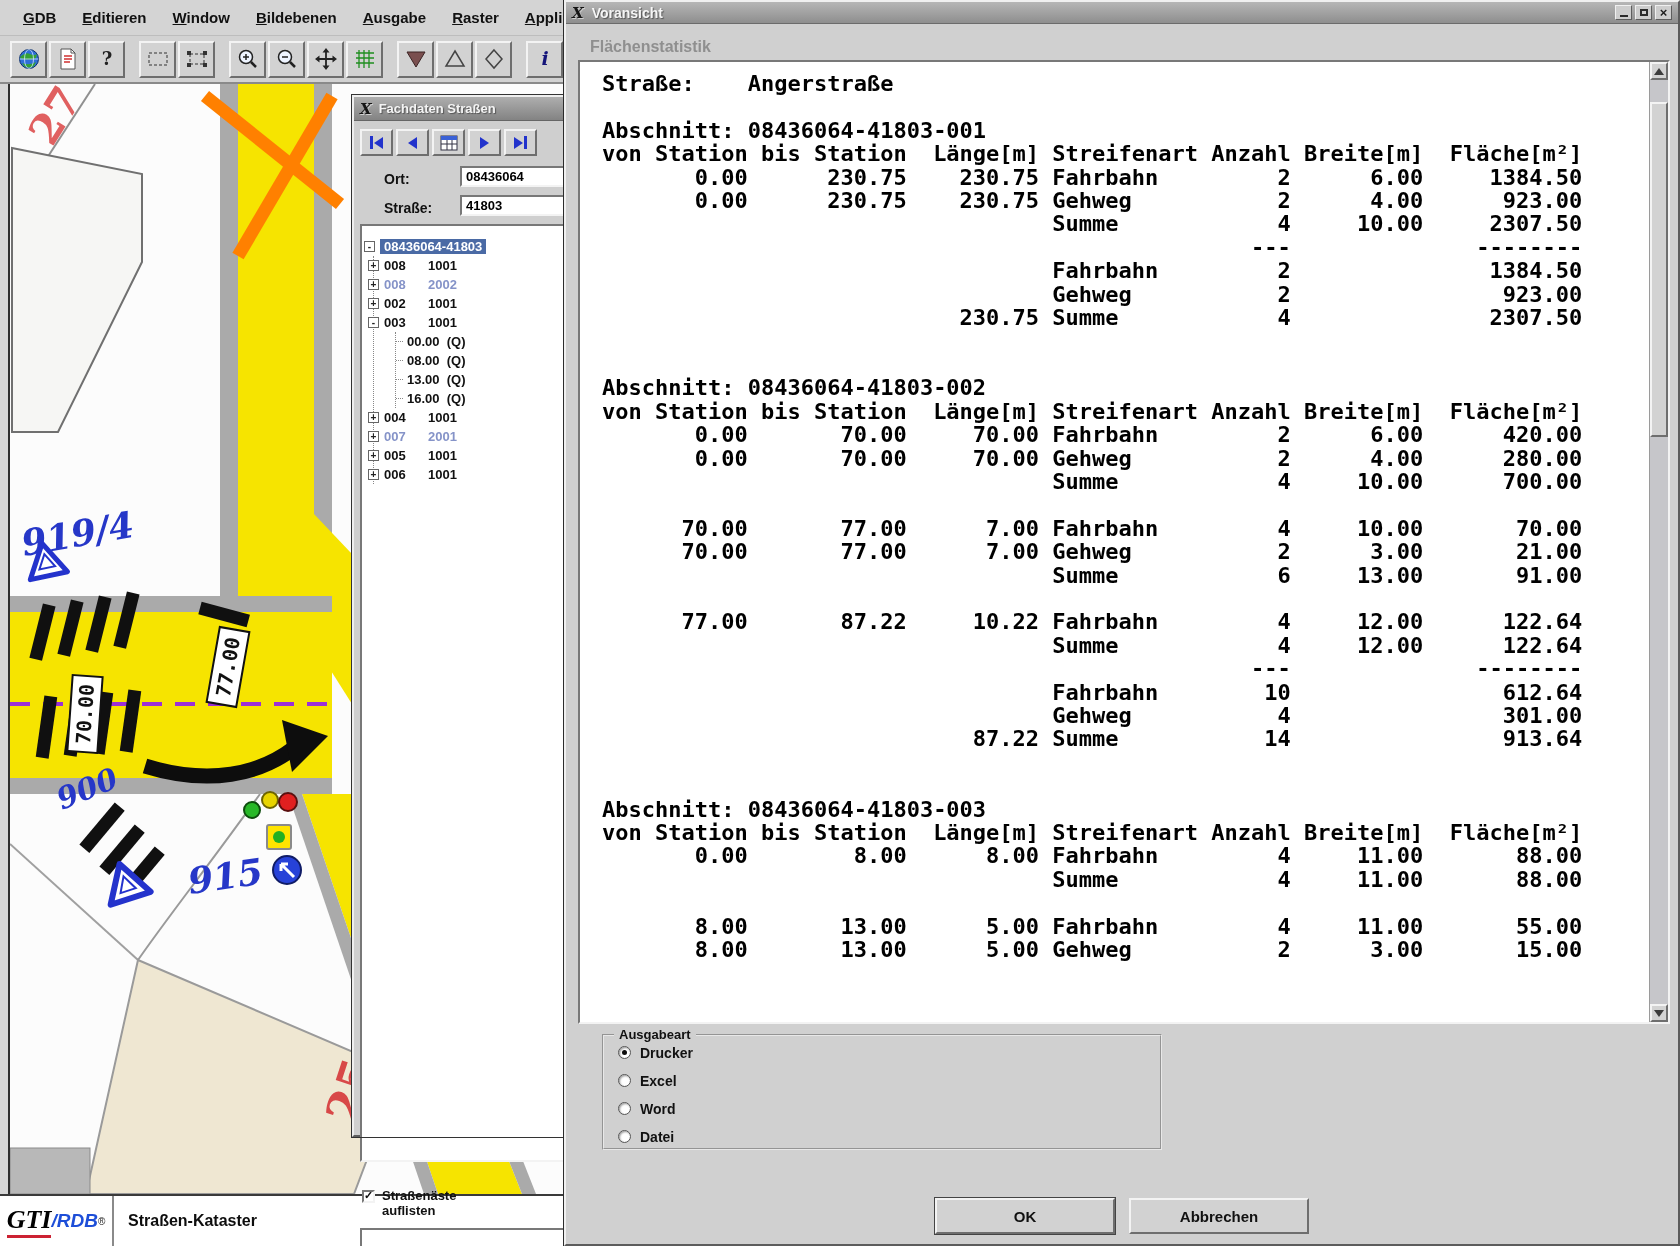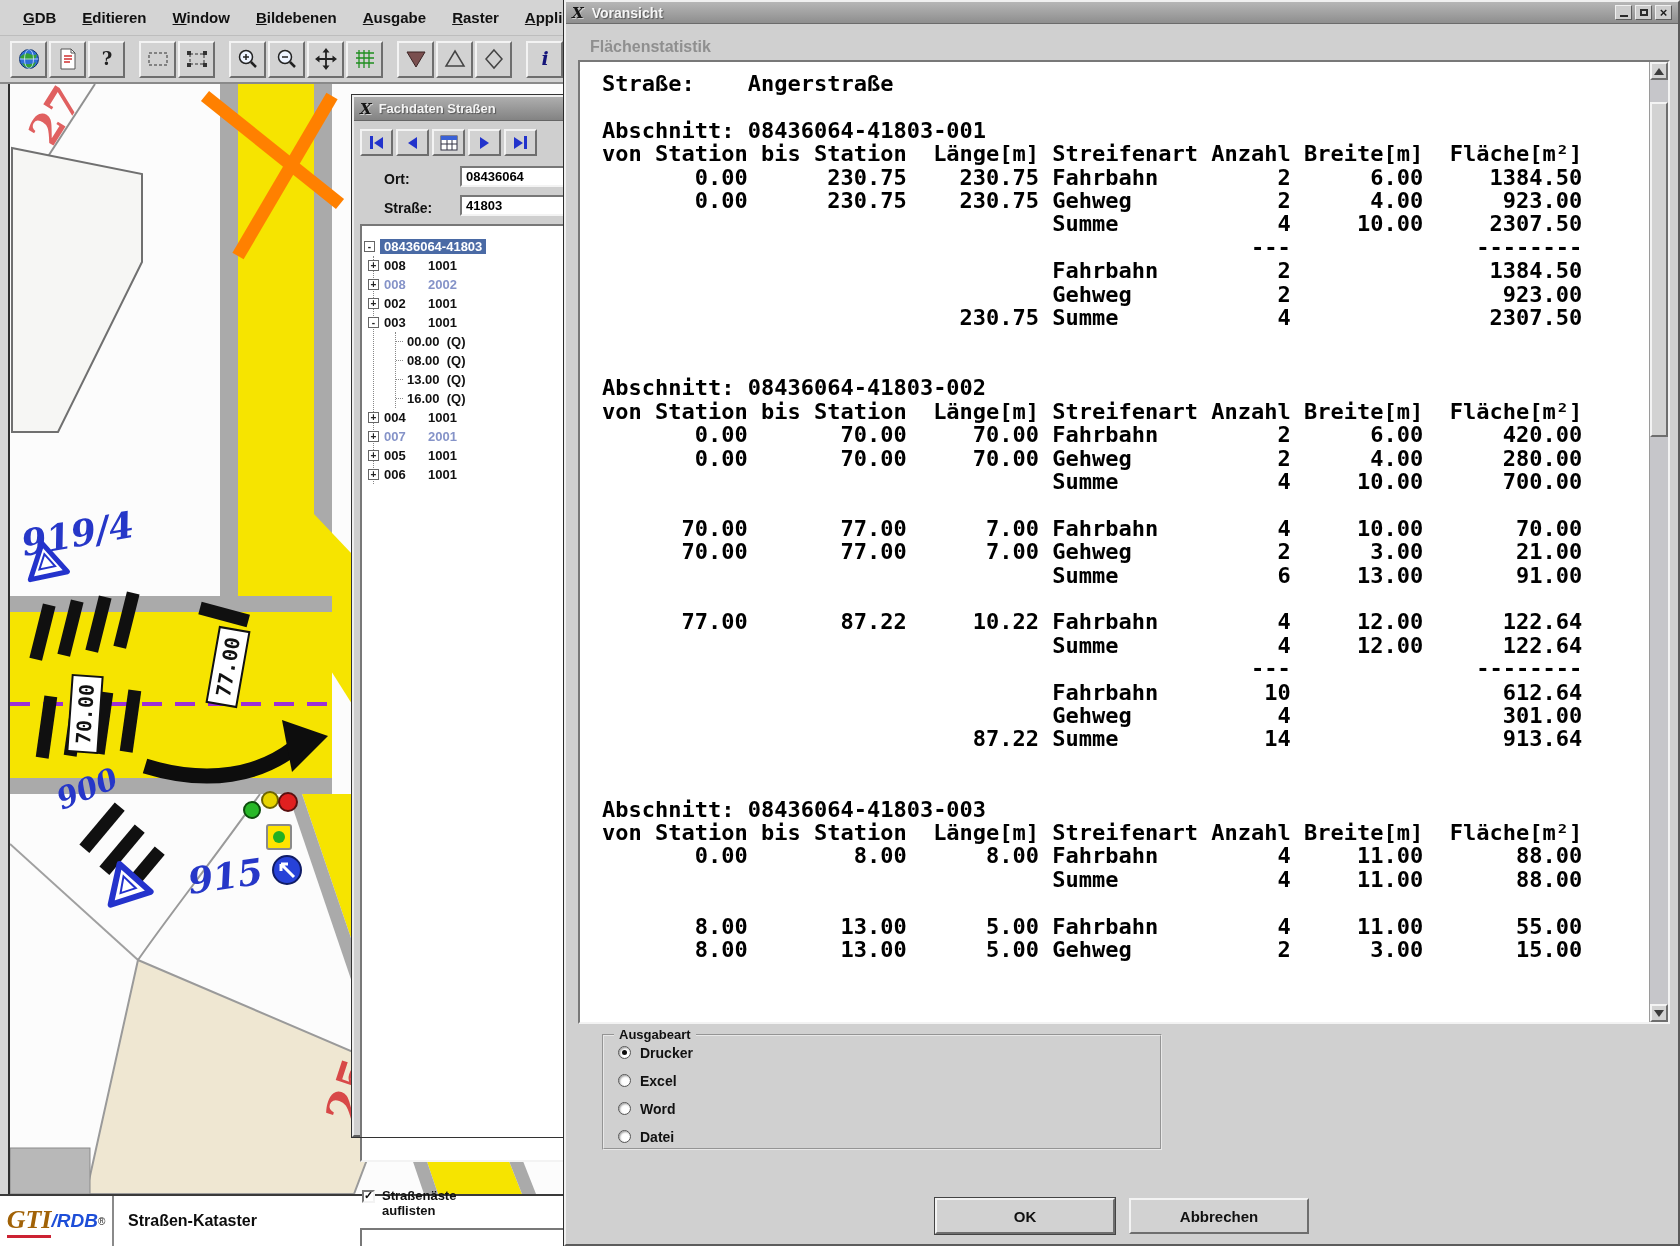--- a/index.html
+++ b/index.html
@@ -19,21 +19,21 @@
   .tbtn { width:37px; height:37px; margin-right:2px; display:flex; align-items:center; justify-content:center;
           background:#d2d2d2; border:2px solid; border-color:#f3f3f3 #6e6e6e #6e6e6e #f3f3f3; }
   .tbtn.gap { margin-left:12px; }
 
   .mapframe { position:absolute; left:10px; top:84px; width:555px; height:1110px; background:#fcfcfc; overflow:hidden; }
   .frame-left { position:absolute; left:8px; top:84px; width:2px; height:1110px; background:#2e2e2e; }
 
   .statusbar { position:absolute; left:0; bottom:0; width:1680px; height:52px; background:#ffffff;
                border-top:2px solid #3a3a3a; display:flex; align-items:center; }
   .logo { width:114px; height:100%; border-right:2px solid #8a8a8a; display:flex; align-items:center; justify-content:center; background:#fff; }
-  .gti { font-family:"Liberation Serif",serif; font-style:italic; font-weight:bold; font-size:26px; color:#a16207; border-bottom:3px solid #c23;text-align:right; }
+  .gti { font-family:"Liberation Serif",serif; font-style:italic; font-weight:bold; font-size:26px; color:#000000; border-bottom:3px solid #c23;text-align:right; }
   .rdb { font-family:Liberation Sans, sans-serif; font-style:italic; font-weight:bold; font-size:19px; color:#1d4ed8; }
   .reg { font-size:10px; vertical-align:super; color:#222; }
   .appname { margin-left:14px; font-weight:bold; font-size:16px; color:#0d0d0d; }
 
   
   #fachdaten { position:absolute; left:352px; top:95px; width:240px; height:1042px; z-index:5;
                background:#cfcfcf; border:2px solid; border-color:#efefef #5f5f5f #5f5f5f #efefef; outline:1px solid #333; }
   .fd-title { height:24px; background:linear-gradient(180deg,#aeaeae,#838383); display:flex; align-items:center; gap:7px;
               padding:0 6px; color:#f4f4f4; font-weight:bold; font-size:13px; border-bottom:1px solid #666;
               text-shadow:1px 1px 1px #555; }

